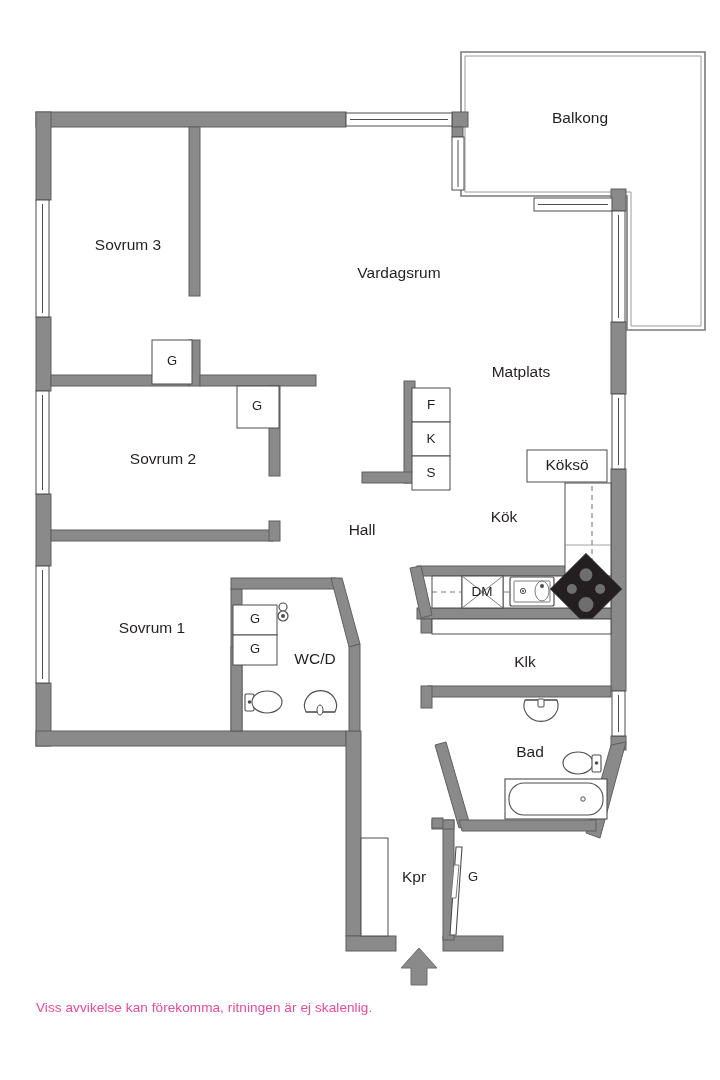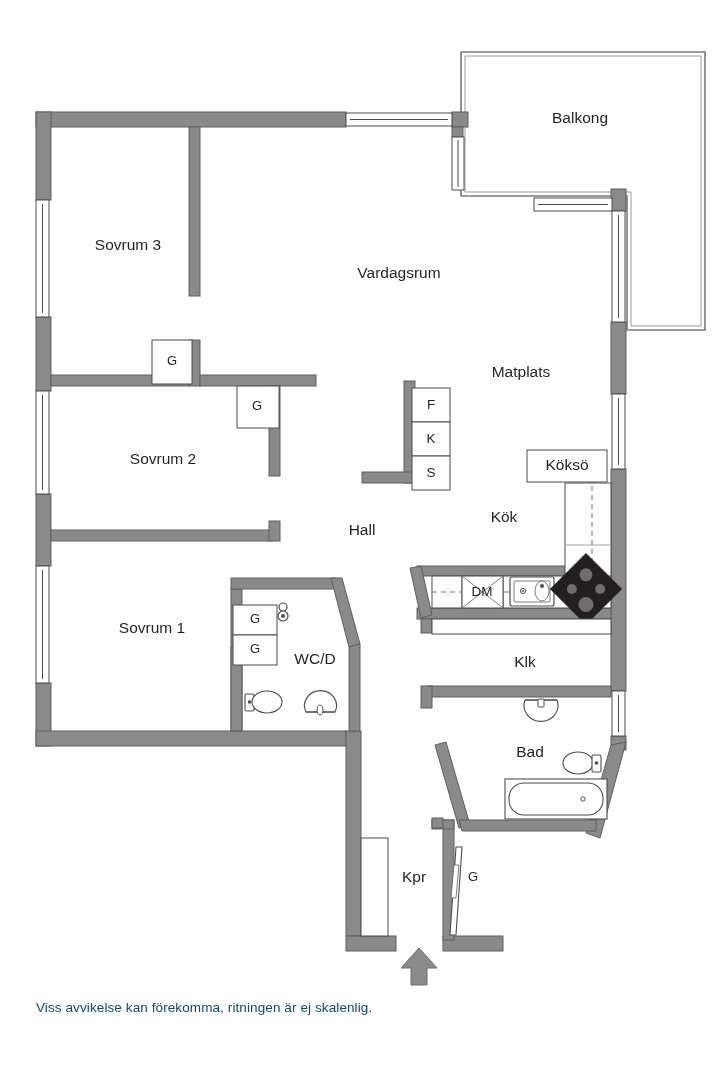--- a/index.html
+++ b/index.html
@@ -47,21 +47,21 @@
     fill: #231f20;
     text-anchor: middle;
     dominant-baseline: middle;
   }
   .footer-note {
     position: absolute;
     left: 36px;
     top: 1000px;
     font-family: "Liberation Sans", sans-serif;
     font-size: 13.5px;
-    color: #0c4a6e;
+    color: #ec4899;
     letter-spacing: 0.1px;
     white-space: nowrap;
   }
 </style>
 </head>
 <body>
 
 <div id="floorplan-wrap">
 
 <svg id="plan" viewBox="0 0 720 1080" xmlns="http://www.w3.org/2000/svg">

